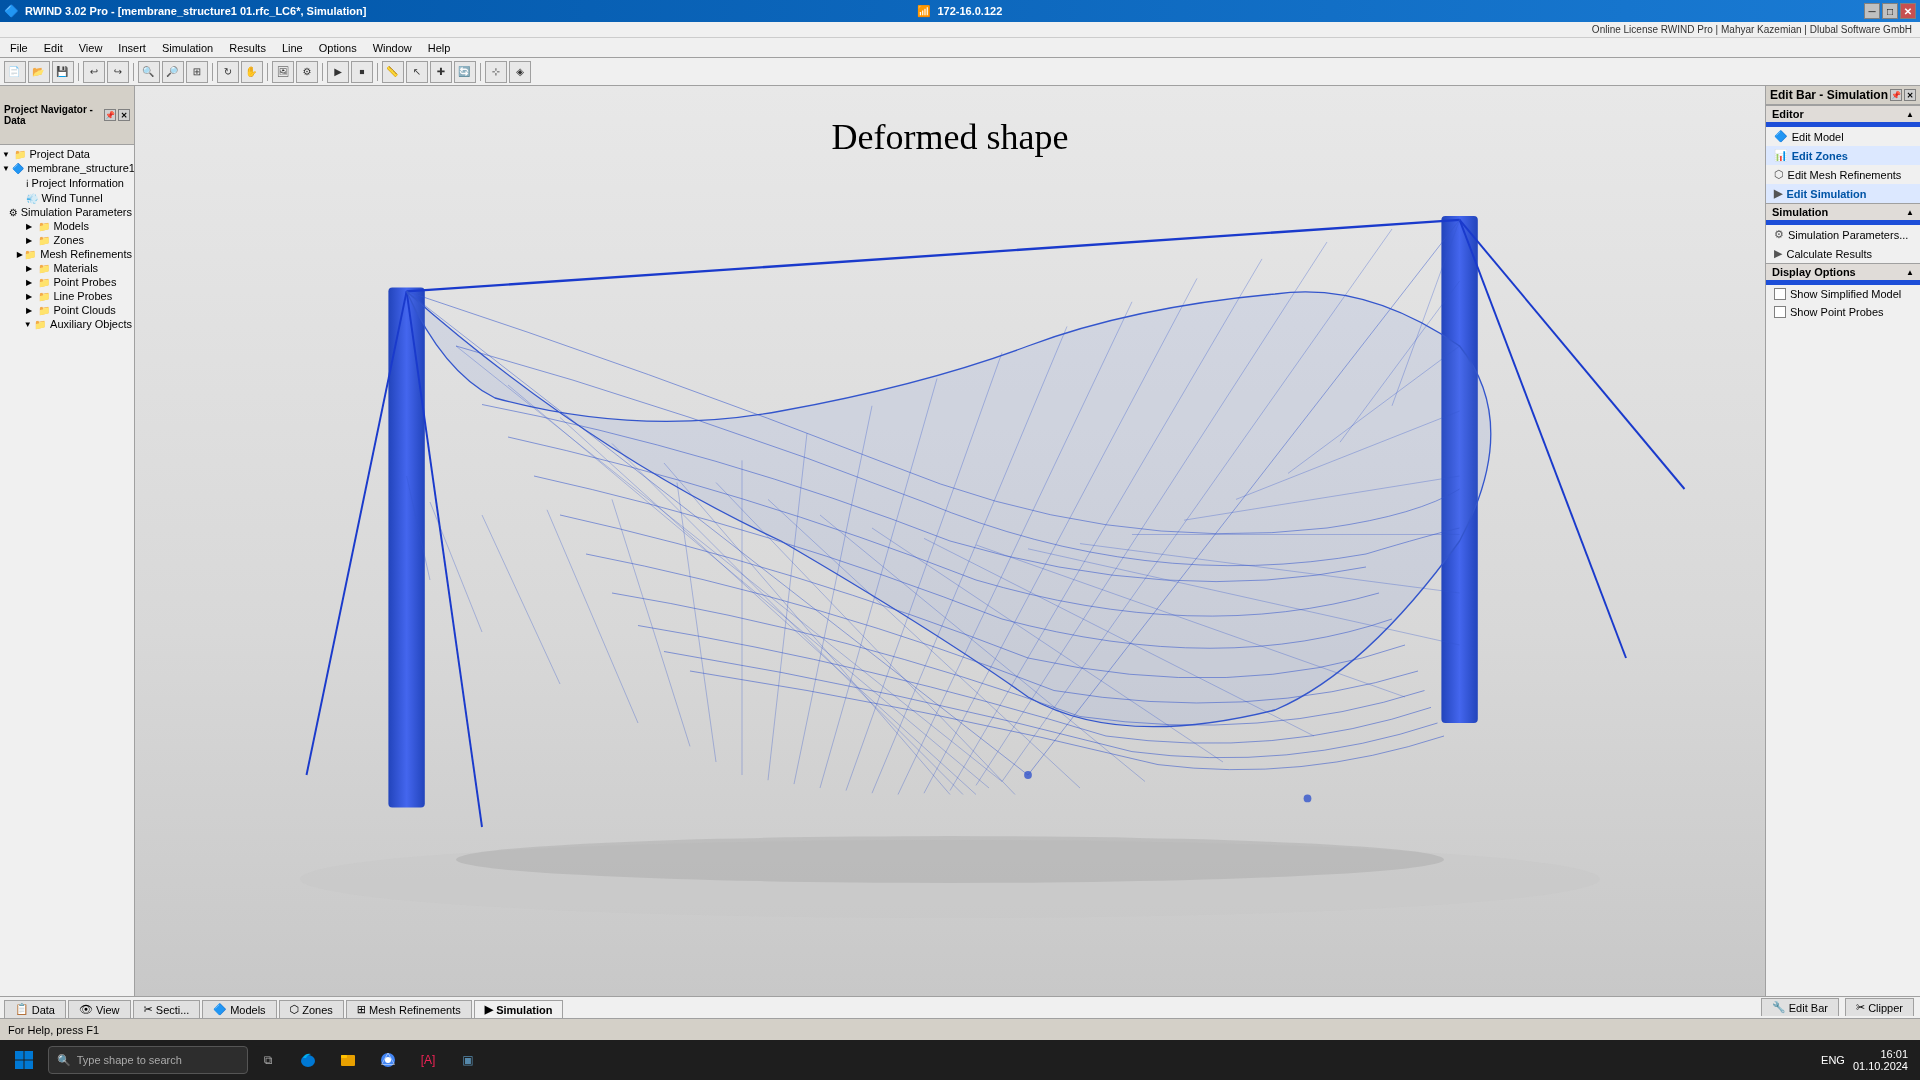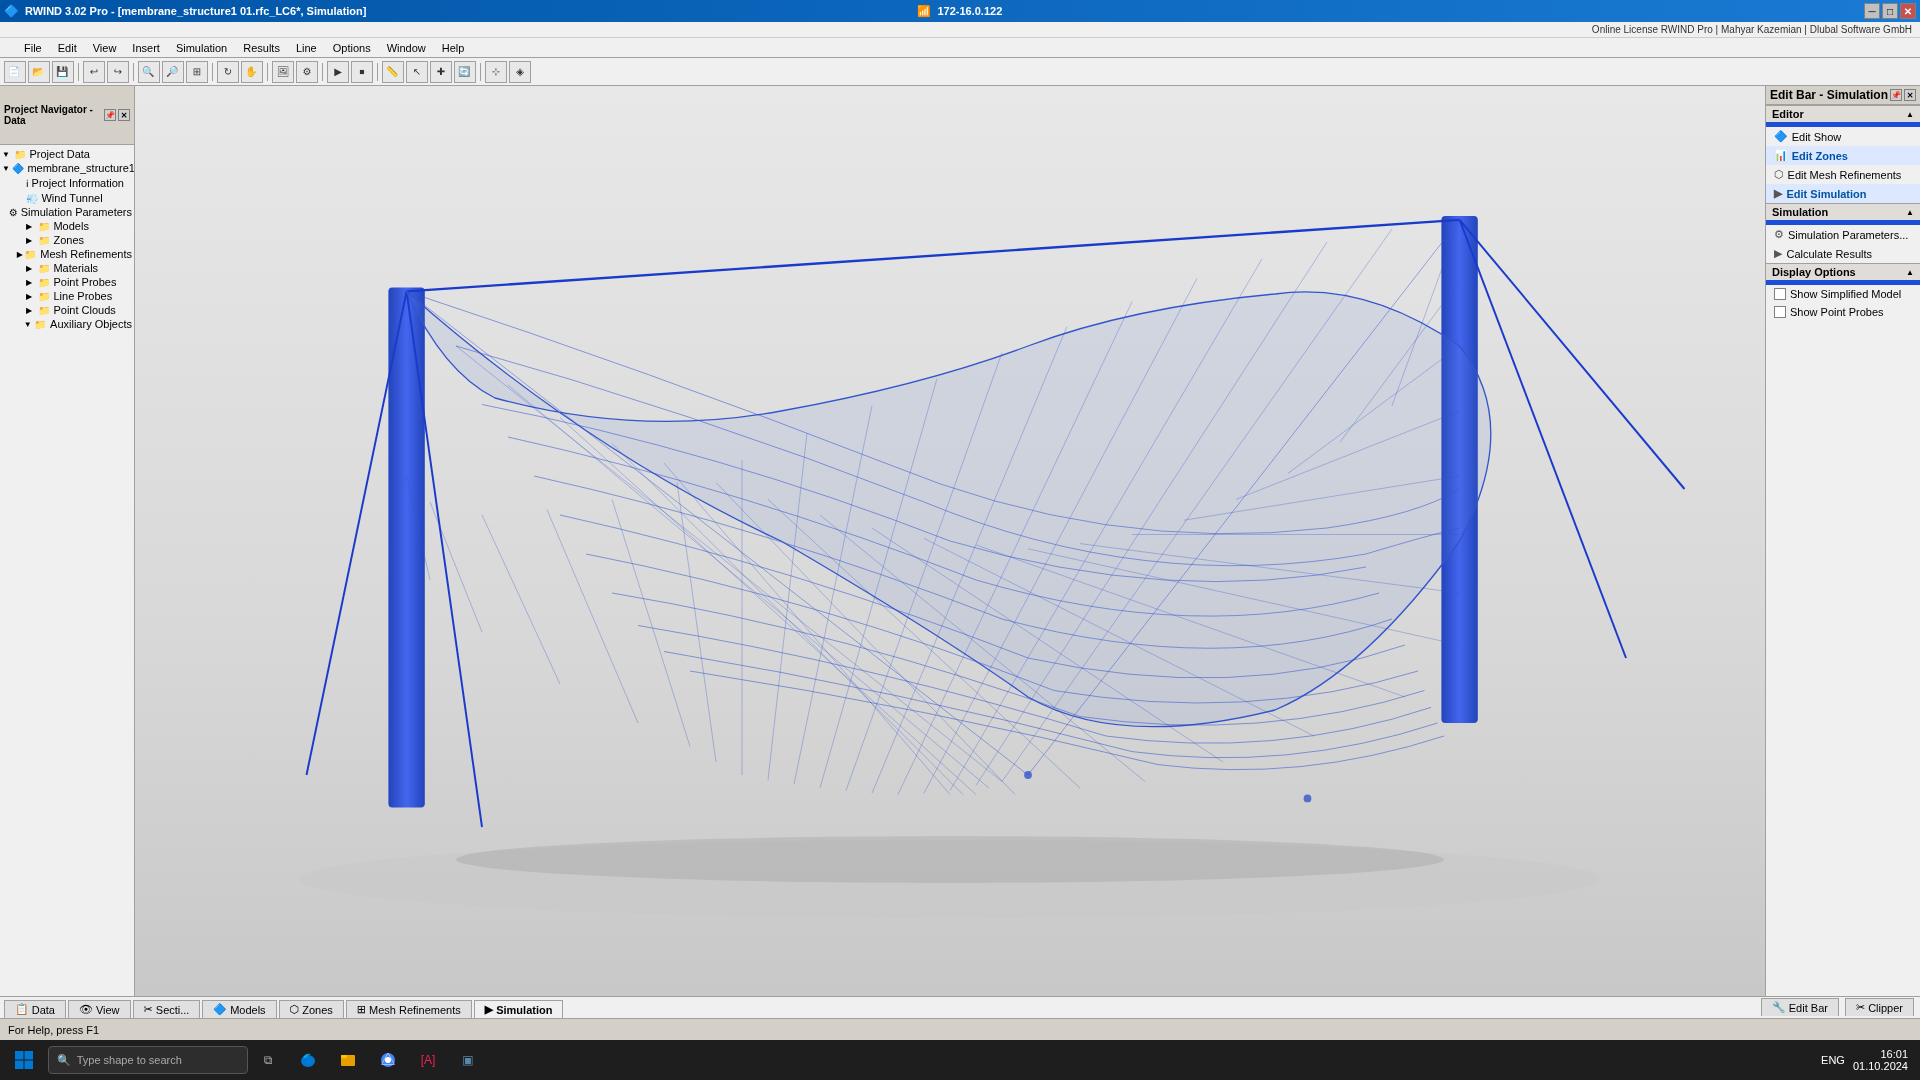--- a/index.html
+++ b/index.html
@@ -32,21 +32,21 @@
       position: absolute; left: 50%; transform: translateX(-50%);
       display: flex; align-items: center; gap: 6px; color: white; font-size: 11px;
     }
 
     
     #menu-bar {
       height: 20px;
       background: #f0f0f0;
       display: flex;
       align-items: center;
-      padding: 0 16px;
+      padding: 0 2px;
       border-bottom: 1px solid #a0a0a0;
       font-size: 11px;
     }
     .menu-item {
       padding: 2px 8px;
       cursor: pointer;
       white-space: nowrap;
     }
 
     
@@ -449,20 +449,21 @@
         <span class="tree-arrow">▼</span>
         <span class="tree-icon">📁</span>
         <span>Auxiliary Objects</span>
       </div>
     </div>
   </div>
 
   <div id="viewport">
     <div id="viewport-info">
     </div>
+    <div id="viewport-title">Deformed shape</div>
 
     <svg id="structure-svg" viewBox="0 0 1160 700" xmlns="http://www.w3.org/2000/svg">
 
       <defs>
         <linearGradient id="bgGrad" x1="0%" y1="0%" x2="0%" y2="100%">
           <stop offset="0%" style="stop-color:#ebebeb;stop-opacity:1"></stop>
           <stop offset="70%" style="stop-color:#d8d8d8;stop-opacity:1"></stop>
           <stop offset="100%" style="stop-color:#cccccc;stop-opacity:1"></stop>
         </linearGradient>
         <linearGradient id="pillarGrad" x1="0%" y1="0%" x2="100%" y2="0%">
@@ -555,21 +556,21 @@
         <div style="width:12px;height:12px;background:#d0d0d0;border:1px solid #808080;font-size:8px;display:flex;align-items:center;justify-content:center;">✕</div>
       </div>
     </div>
 
     <div class="panel-section-title">
       <span>Editor</span>
       <span class="chevron">▲</span>
     </div>
     <div class="panel-item">
       <span class="panel-icon">🔷</span>
-      <span>Edit Show</span>
+      <span>Edit Model</span>
     </div>
     <div class="panel-item active" style="background:#dce8ff;">
       <span class="panel-icon">📊</span>
       <span>Edit Zones</span>
     </div>
     <div class="panel-item">
       <span class="panel-icon">⬡</span>
       <span>Edit Mesh Refinements</span>
     </div>
     <div class="panel-item active" style="background:#dce8ff;font-weight:bold;">

